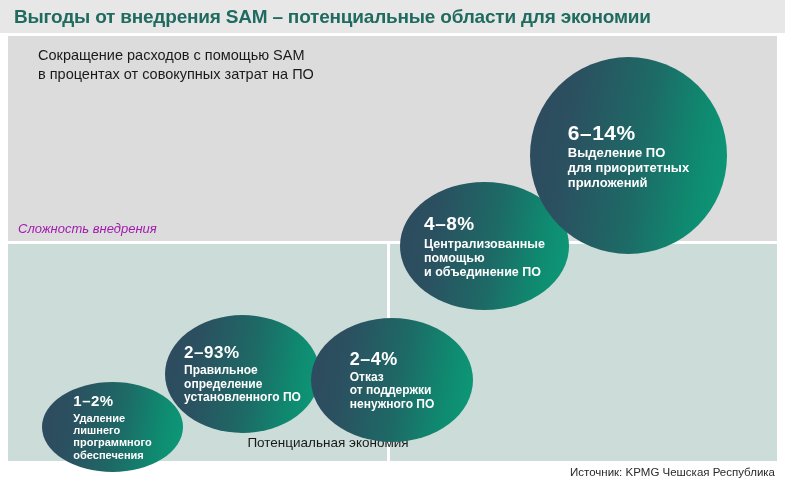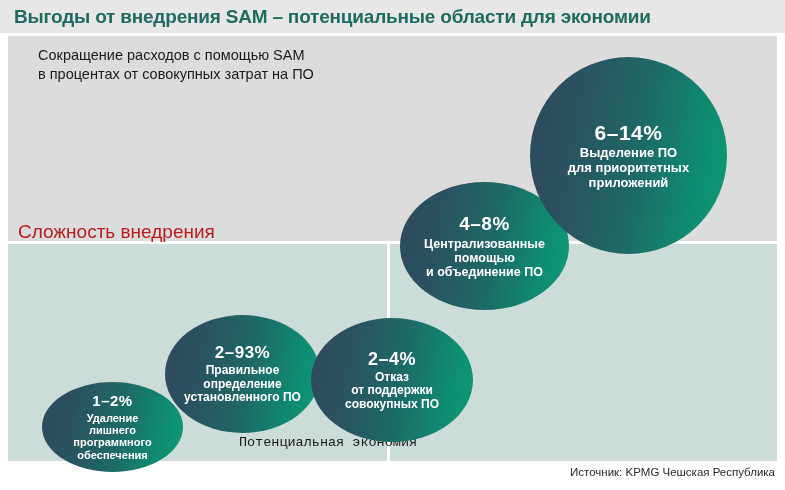--- a/index.html
+++ b/index.html
@@ -85,43 +85,42 @@
     line-height: 19px;
     color: #1a1a1a;
     white-space: pre-line;
     margin-left: 20px;
   }
 
   .axis-label-y {
     position: absolute;
     left: 10px;
     top: 185px;
-    font-size: 19px;
-    color: #b91c1c;
+    font-size: 13px;
+    color: #a21caf;
     white-space: nowrap;
+    font-style: italic;
   }
   .axis-label-x {
     position: absolute;
     left: 0;
     top: 399px;
     width: 640px;
     text-align: center;
     font-size: 13.5px;
     color: #1a1a1a;
-    font-family: Liberation Mono, monospace;
   }
 
   
   .bubble {
     position: absolute;
     border-radius: 50%;
     display: flex;
     align-items: center;
     justify-content: center;
-    text-align: center;
     color: #ffffff;
     box-sizing: border-box;
   }
   .bubble .b-inner {
     padding: 0 6px;
     line-height: 1.12;
   }
   .bubble .b-value {
     display: block;
     font-weight: bold;
@@ -202,21 +201,21 @@
 определение
 установленного ПО</span>
       </span>
     </div>
 
     <div class="bubble grad" id="bubble-3">
       <span class="b-inner">
         <span class="b-value">2–4%</span>
         <span class="b-label">Отказ
 от поддержки
-совокупных ПО</span>
+ненужного ПО</span>
       </span>
     </div>
 
     <div class="bubble grad" id="bubble-4">
       <span class="b-inner">
         <span class="b-value">4–8%</span>
         <span class="b-label">Централизованные
 помощью
 и объединение ПО</span>
       </span>

